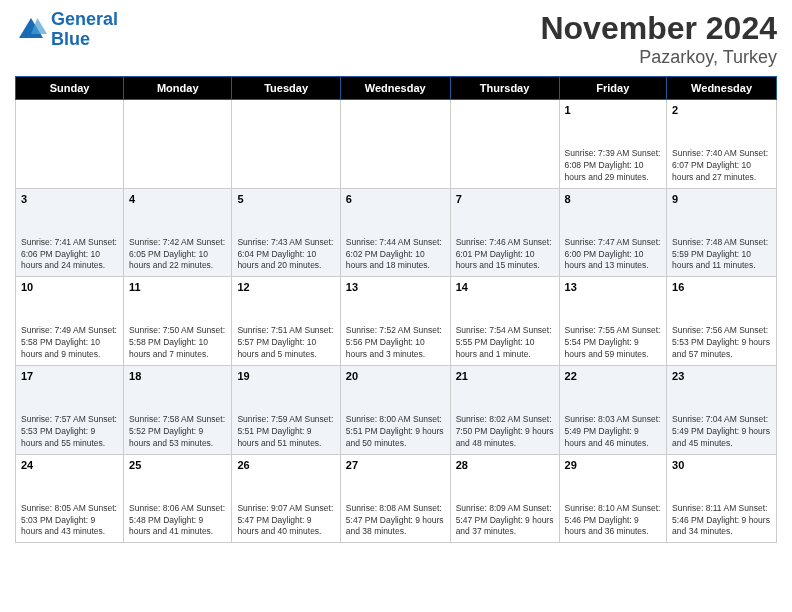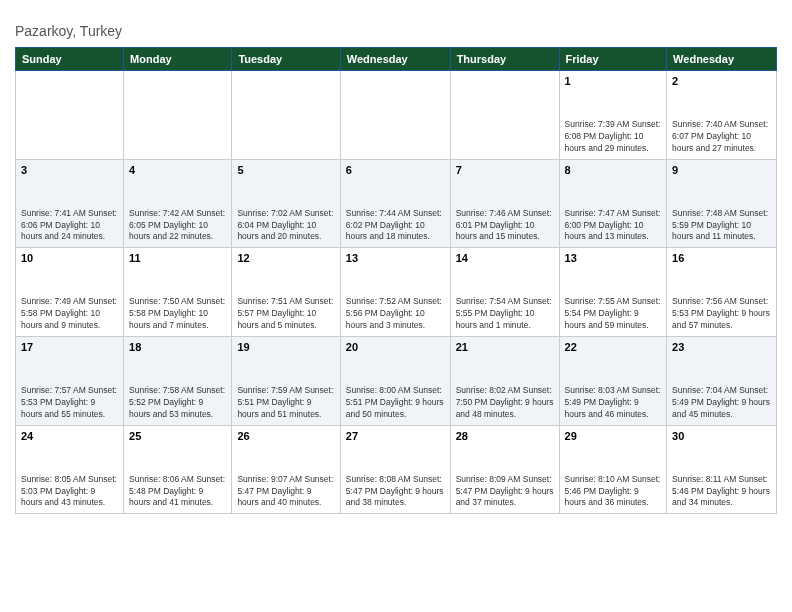--- a/index.html
+++ b/index.html
@@ -40,34 +40,33 @@
     }
     .title-block {
       text-align: right;
     }
     .month-title {
       font-size: 32px;
       font-weight: bold;
       color: #333;
     }
     .subtitle {
-      font-size: 14px;
+      font-size: 18px;
       color: #555;
-      margin-top: 13px;
     }
     table {
       width: 100%;
       border-collapse: collapse;
       font-size: 9.5px;
     }
     thead th {
-      background-color: #14532d;
+      background-color: #000000;
       color: #fff;
       font-weight: bold;
-      text-align: left;
+      text-align: center;
       padding: 5px 6px;
       font-size: 11px;
       border: 1px solid #1a5a9a;
     }
     tbody td {
       border: 1px solid #ccc;
       vertical-align: top;
       padding: 4px 5px;
       width: 113px;
       height: 80px;
@@ -93,21 +92,33 @@
     }
     tbody tr:nth-child(even) td.empty {
       background: #f0f4f8;
     }
   </style>
 </head>
 <body>
 
 <div class="page">
   <div class="header">
+    <div class="logo">
+      <svg class="logo-icon" viewBox="0 0 40 40">
+        <rect x="0" y="0" width="40" height="40" rx="4" fill="#fff"></rect>
+        <polygon points="20,5 35,30 5,30" fill="#1a6bb5"></polygon>
+        <polygon points="28,5 40,25 20,25" fill="#4a9fd4" opacity="0.7"></polygon>
+      </svg>
+      <div class="logo-text">
+        <div><span>General</span></div>
+        <div><span style="color:#1a6bb5">Blue</span></div>
+      </div>
+    </div>
     <div class="title-block">
+      <div class="month-title">November 2024</div>
       <div class="subtitle">Pazarkoy, Turkey</div>
     </div>
   </div>
 
   <table>
     <thead>
       <tr>
       <th>Sunday</th>
           <th>Monday</th>
           <th>Tuesday</th>
@@ -145,21 +156,21 @@
 Daylight: 10 hours and 24 minutes.</div>
           </td>
           <td>
             <span class="day-num">4</span>
             <div class="day-info">Sunrise: 7:42 AM
 Sunset: 6:05 PM
 Daylight: 10 hours and 22 minutes.</div>
           </td>
           <td>
             <span class="day-num">5</span>
-            <div class="day-info">Sunrise: 7:02 AM
+            <div class="day-info">Sunrise: 7:43 AM
 Sunset: 6:04 PM
 Daylight: 10 hours and 20 minutes.</div>
           </td>
           <td>
             <span class="day-num">6</span>
             <div class="day-info">Sunrise: 7:44 AM
 Sunset: 6:02 PM
 Daylight: 10 hours and 18 minutes.</div>
           </td>
           <td>

